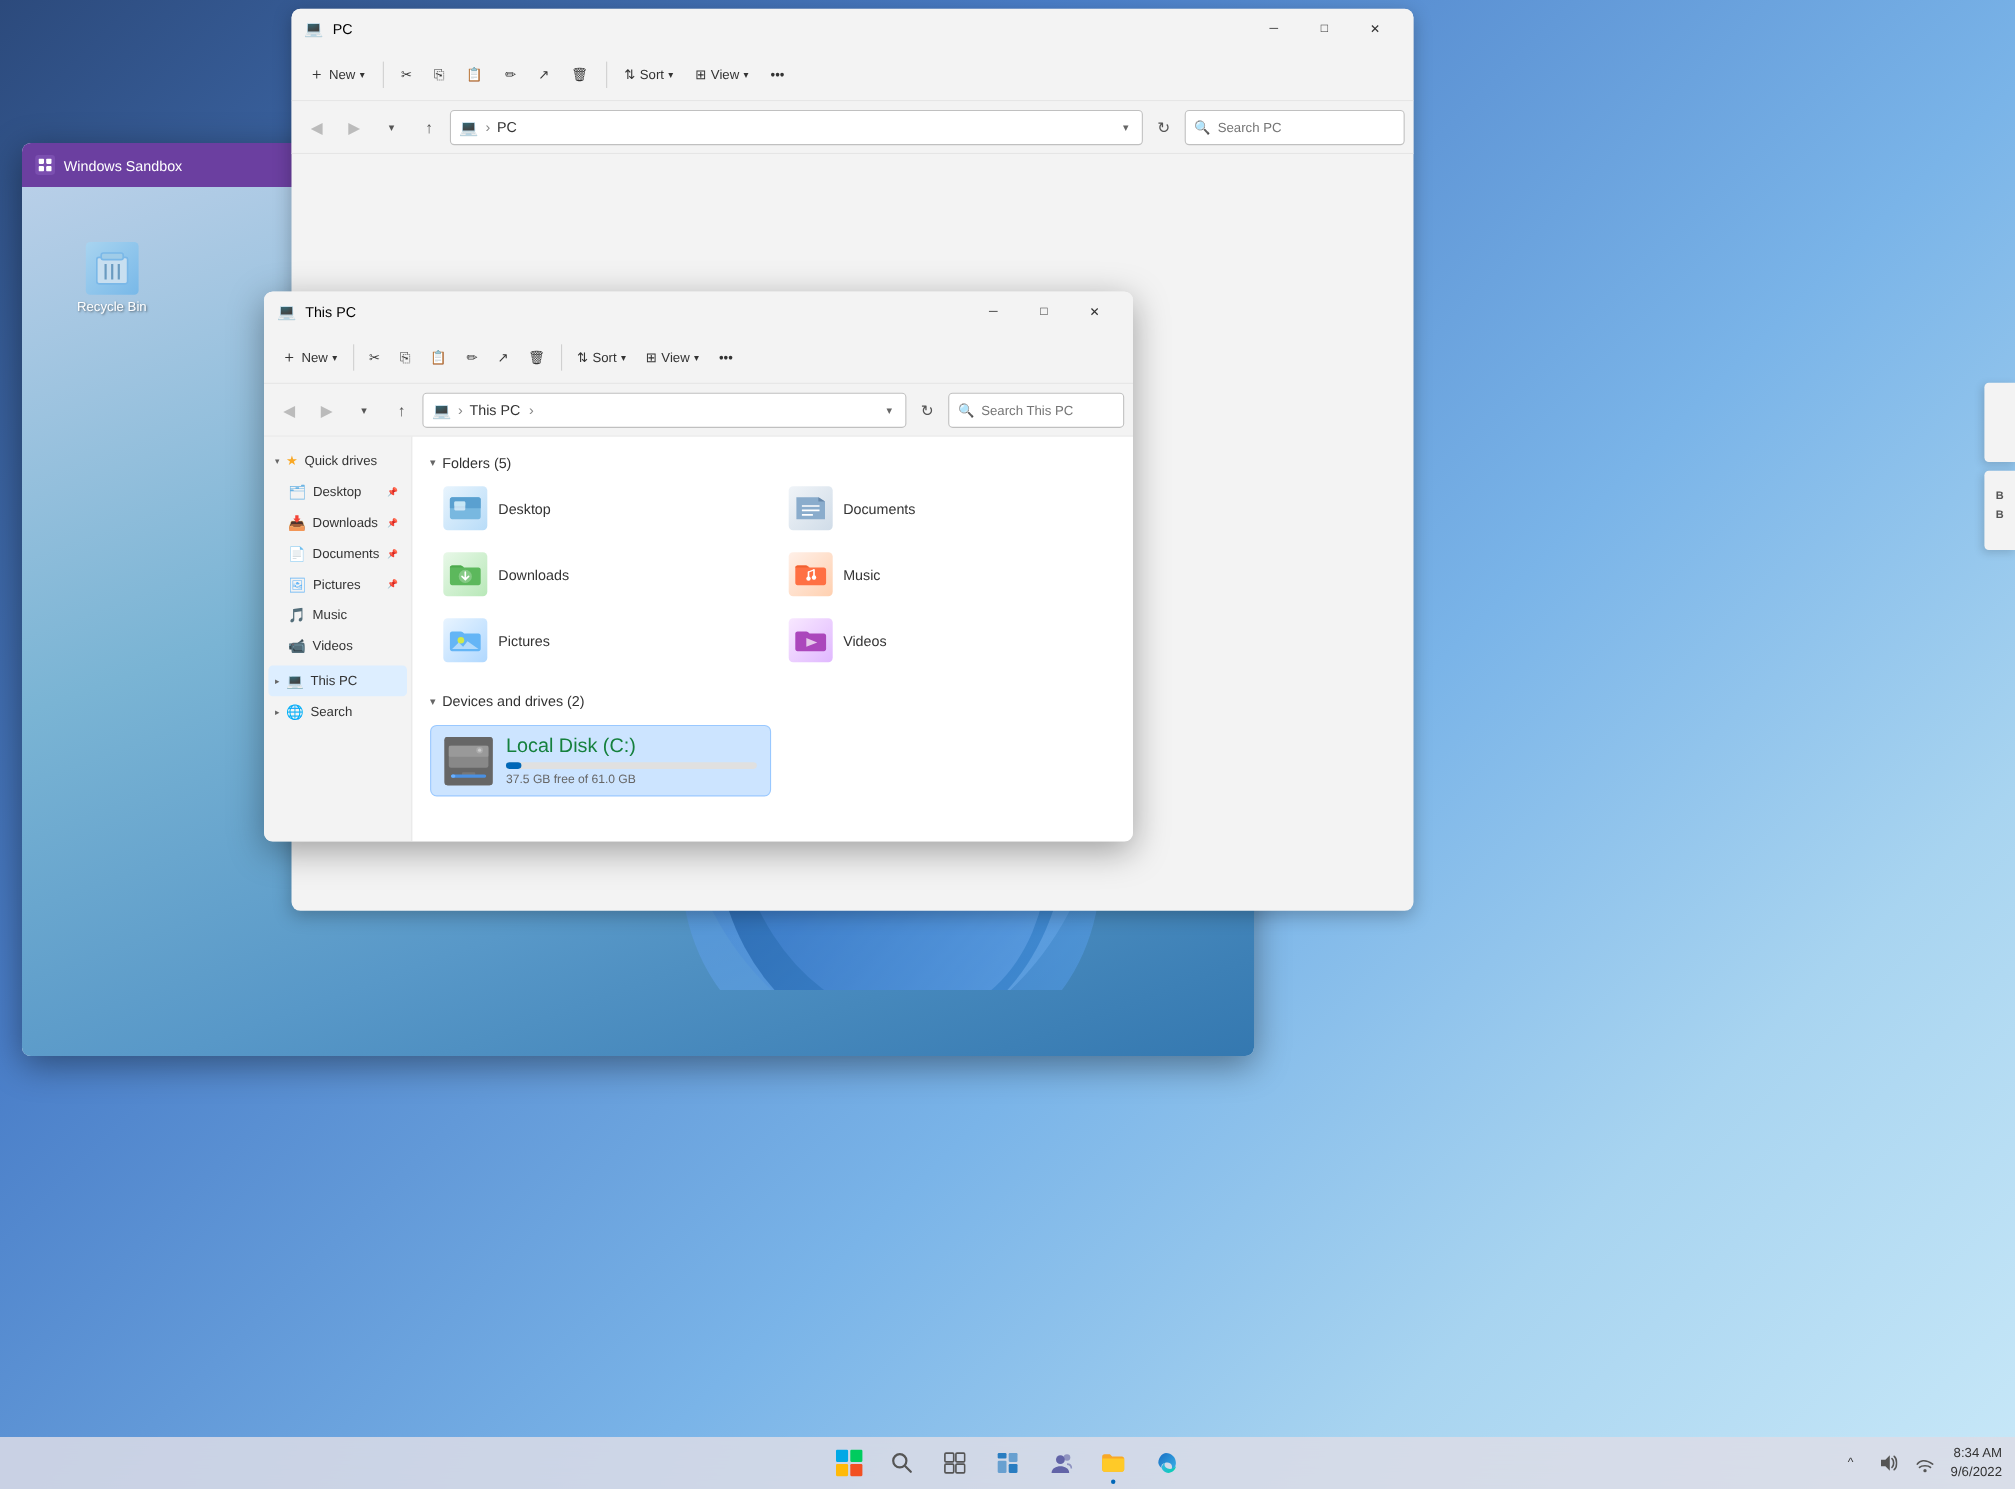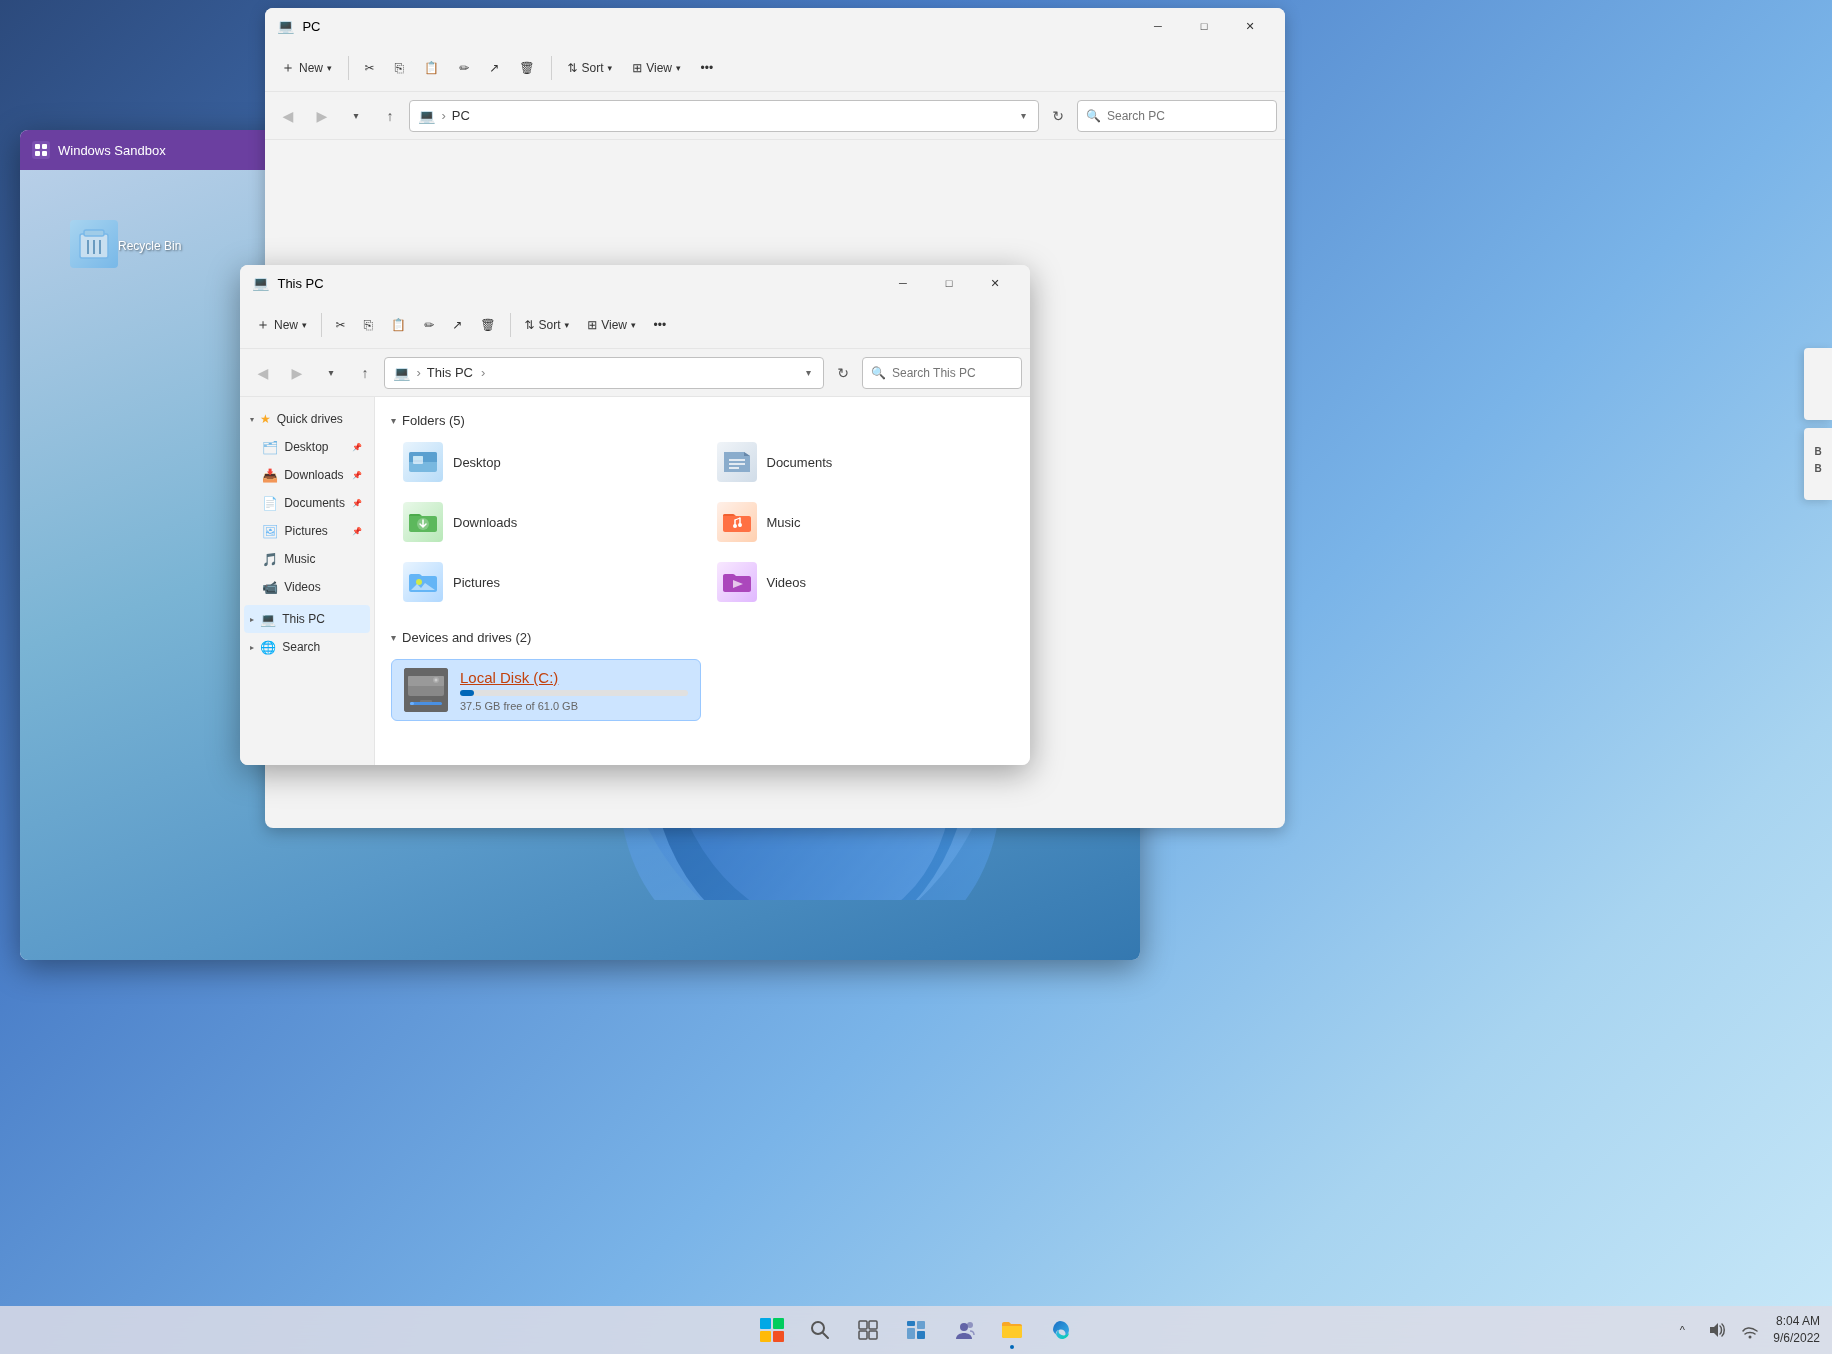--- a/index.html
+++ b/index.html
@@ -80,21 +80,21 @@
       background: linear-gradient(160deg, #b8cfe8 0%, #7ab4d4 40%, #5898c8 70%, #3478b0 100%);
       position: relative;
     }
 
     
     .recycle-bin {
       position: absolute;
       top: 50px;
       left: 50px;
       display: flex;
-      flex-direction: row;
+      flex-direction: column;
       align-items: center;
       color: white;
       cursor: pointer;
     }
     .recycle-bin-icon {
       width: 48px;
       height: 48px;
       background: linear-gradient(135deg, #a8d4f0, #78b8e8);
       border-radius: 4px;
       display: flex;
@@ -377,21 +377,21 @@
       height: 40px;
       background: #888;
       border-radius: 3px;
       display: flex;
       align-items: center;
       justify-content: center;
       color: white;
       font-size: 20px;
     }
     .drive-info { flex: 1; min-width: 0; }
-    .drive-name { font-size: 15px; color: #c2410c; font-weight: 500; text-decoration: underline; }
+    .drive-name { font-size: 18px; color: #15803d; font-weight: 500; }
     .drive-bar-container {
       width: 100%;
       height: 6px;
       background: #e0e0e0;
       border-radius: 3px;
       margin: 4px 0;
     }
     .drive-bar {
       height: 100%;
       background: #0067b8;
@@ -1027,17 +1027,17 @@
       </button>
       <button class="taskbar-icon-btn">
         <svg width="18" height="18" viewBox="0 0 18 18" fill="none">
           <path d="M2 10 C4 7 9 5 16 10" stroke="#555" stroke-width="1.5" stroke-linecap="round"></path>
           <path d="M4 13 C6 11 12 11 14 13" stroke="#555" stroke-width="1.5" stroke-linecap="round"></path>
           <circle cx="9" cy="16" r="1.5" fill="#555"></circle>
         </svg>
       </button>
     </div>
     <div class="taskbar-clock">
-      <div>8:04 AM</div>
+      <div>8:34 AM</div>
       <div>9/6/2022</div>
     </div>
   </div>
 </div>
 
 </body></html>

